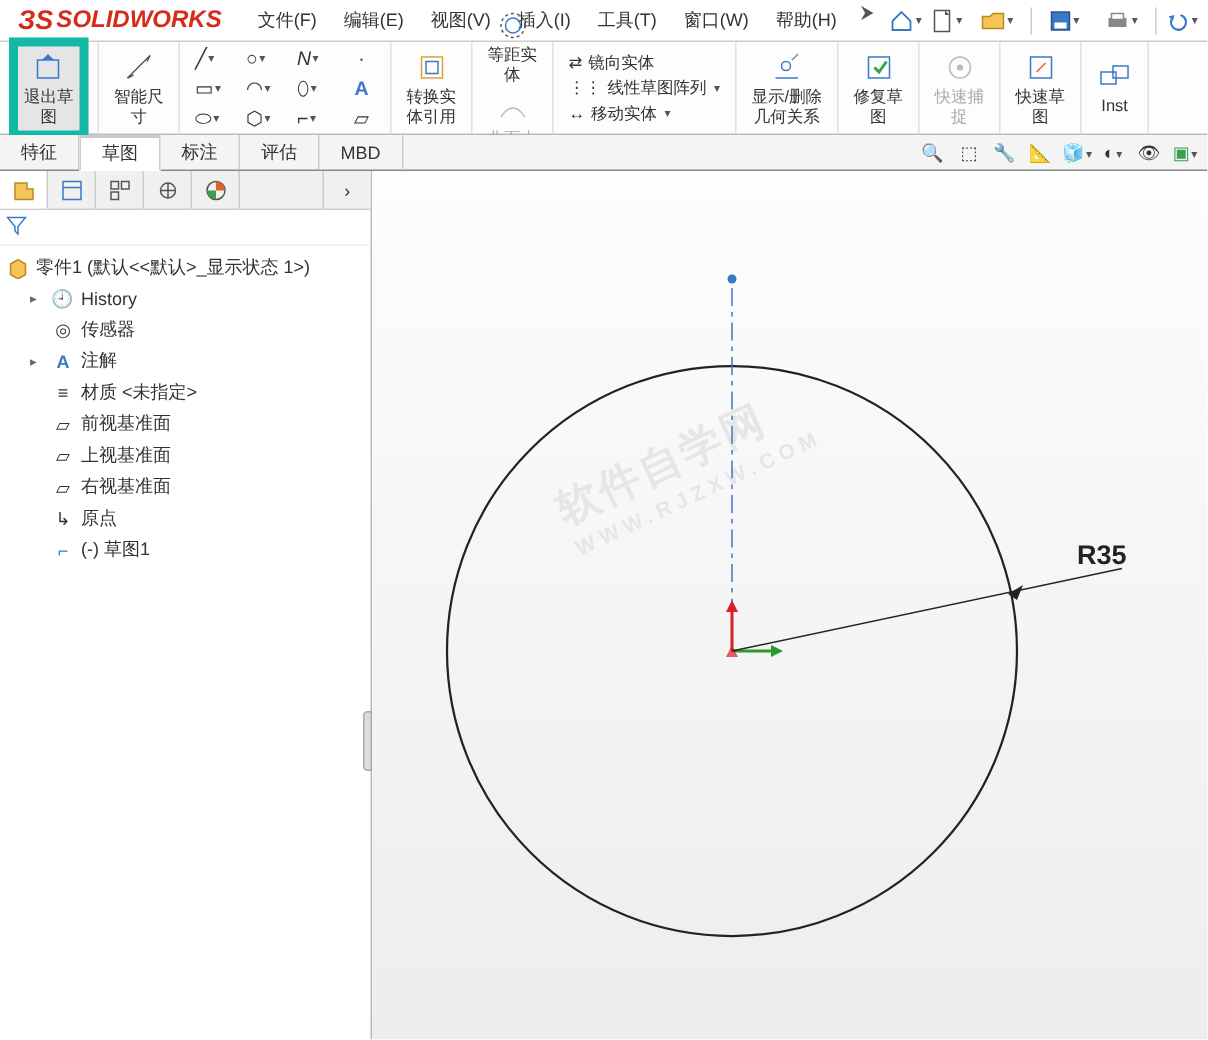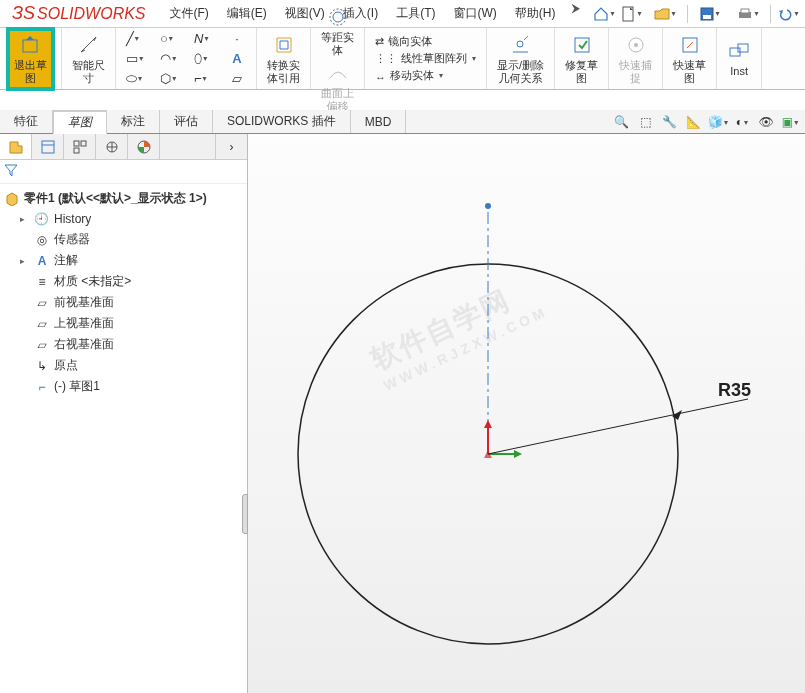--- a/index.html
+++ b/index.html
@@ -1,60 +1,60 @@
 <!DOCTYPE html>
 <html><head>
 <meta charset="utf-8">
 <style>
 * { box-sizing: border-box; margin: 0; padding: 0; font-family: "Microsoft YaHei", sans-serif; }
 body { width: 805px; height: 693px; background: #fff; overflow: hidden; font-size: 12px; color: #333; }
 
 
 .menubar { height: 28px; display: flex; align-items: center; border-bottom: 1px solid #ccc; padding: 0 4px; }
-.logo { color: #d72a1b; font-weight: normal; font-style: italic; font-size: 16px; padding: 0 8px; display: flex; align-items: center; }
+.logo { color: #d72a1b; font-weight: bold; font-style: italic; font-size: 16px; padding: 0 8px; display: flex; align-items: center; }
 .logo-ds { font-size: 18px; margin-right: 2px; }
 .menus { display: flex; gap: 2px; margin-left: 8px; }
 .menu-item { padding: 4px 8px; cursor: pointer; }
 .menu-arrow { color: #555; padding: 0 6px; cursor: pointer; }
 .qat { display: flex; gap: 2px; margin-left: auto; align-items: center; }
 .qat-btn { width: 26px; height: 22px; display: flex; align-items: center; justify-content: center; cursor: pointer; position: relative; }
 .qat-btn.wdrop { width: 36px; }
 .qat-sep { width: 1px; height: 18px; background: #ccc; margin: 0 2px; }
 .mini-drop { font-size: 8px; color: #555; margin-left: 1px; }
 
 
 .ribbon { height: 62px; display: flex; border-bottom: 1px solid #bbb; background: #fdfdfd; }
 .rib-group { display: flex; flex-direction: column; align-items: center; justify-content: center; padding: 2px 6px; border-right: 1px solid #e0e0e0; }
 .rib-big { display: flex; flex-direction: column; align-items: center; cursor: pointer; padding: 2px 4px; font-size: 11px; line-height: 13px; text-align: center; }
-.rib-big.active { background: #eab308; border: 4px solid #14b8a6; }
+.rib-big.active { background: #e5e5e5; border: 6px solid #14b8a6; }
 .rib-icon { width: 24px; height: 24px; display: flex; align-items: center; justify-content: center; margin-bottom: 2px; }
 .rib-col { display: flex; flex-direction: column; gap: 2px; padding: 0 2px; }
 .rib-small { width: 22px; height: 18px; display: flex; align-items: center; justify-content: center; cursor: pointer; font-size: 13px; }
 .rib-small.wdrop { width: 30px; justify-content: flex-start; padding-left: 2px; }
 .rib-text-item { display: flex; align-items: center; gap: 4px; padding: 1px 4px; cursor: pointer; font-size: 11px; }
 .rib-disabled { color: #aaa; text-align: center; }
 
 
-.tabs-row { height: 24px; display: flex; align-items: stretch; border-bottom: 1px solid #888; background: #f4f4f4; position: relative; margin-top: 20px; }
+.tabs-row { height: 24px; display: flex; align-items: stretch; border-bottom: 1px solid #888; background: #f4f4f4; position: relative; }
 .tab { padding: 4px 14px; border-right: 1px solid #ccc; cursor: pointer; font-size: 12px; display: flex; align-items: center; }
-.tab.active { background: #fff; border-top: 2px solid #ccc; border-left: 1px solid #ccc; border-right: 1px solid #ccc; border-bottom: 1px solid #fff; margin-bottom: -1px; font-style: italic; }
+.tab.active { background: #fff; border-top: 2px solid #ccc; border-left: 1px solid #ccc; border-right: 1px solid #ccc; border-bottom: 1px solid #fff; margin-bottom: -1px; }
 .view-tools { position: absolute; right: 4px; top: 2px; display: flex; gap: 2px; }
 .vt-btn { width: 22px; height: 20px; display: flex; align-items: center; justify-content: center; cursor: pointer; }
 
 
 .main { display: flex; height: 579px; }
 .sidebar { width: 248px; border-right: 1px solid #bbb; display: flex; flex-direction: column; background: #fff; }
 .side-tabs { height: 26px; display: flex; border-bottom: 1px solid #ccc; background: #f0f0f0; }
 .side-tab { width: 32px; display: flex; align-items: center; justify-content: center; border-right: 1px solid #ccc; cursor: pointer; }
 .side-tab.active { background: #fff; }
 .side-tab.expander { margin-left: auto; border-left: 1px solid #ccc; border-right: none; }
 .filter-row { height: 24px; display: flex; align-items: center; padding: 0 4px; border-bottom: 1px solid #eee; }
 .tree { flex: 1; padding: 4px 2px; overflow: auto; }
 .tree-node { display: flex; align-items: center; padding: 2px 2px; gap: 4px; cursor: pointer; font-size: 12px; }
-.tree-node.root { font-weight: bold; }
+.tree-node.root { font-weight: normal; }
 .tree-children { margin-left: 16px; }
 .expander-tri { width: 10px; display: inline-block; color: #666; font-size: 9px; }
 .tree-icon { width: 16px; height: 16px; display: inline-flex; align-items: center; justify-content: center; }
 
 .viewport { flex: 1; position: relative; background: linear-gradient(#fdfdfd, #ededed); }
 .viewport svg { position: absolute; top: 0; left: 0; }
 .watermark { position: absolute; top: 170px; left: 120px; color: #e6e6e6; font-size: 28px; transform: rotate(-25deg); font-weight: bold; pointer-events: none; letter-spacing: 2px; }
 .watermark-sub { display:block; font-size: 14px; letter-spacing: 4px; }
 .side-handle { position: absolute; left: -6px; top: 360px; width: 6px; height: 40px; background: #ddd; border: 1px solid #aaa; border-radius: 3px 0 0 3px; }
 
@@ -283,21 +283,20 @@
       <span>Inst</span>
     </div>
   </div>
 </div>
 
 <div class="tabs-row">
   <div class="tab">特征</div>
   <div class="tab active">草图</div>
   <div class="tab">标注</div>
   <div class="tab">评估</div>
-  <div class="tab">SOLIDWORKS 插件</div>
   <div class="tab">MBD</div>
   <div class="view-tools">
     <div class="vt-btn">🔍</div>
     <div class="vt-btn">⬚</div>
     <div class="vt-btn">🔧</div>
     <div class="vt-btn">📐</div>
     <div class="vt-btn">🧊<span class="mini-drop">▾</span></div>
     <div class="vt-btn">◐<span class="mini-drop">▾</span></div>
     <div class="vt-btn">👁</div>
     <div class="vt-btn" style="color:#3aa04a">▣<span class="mini-drop">▾</span></div>

